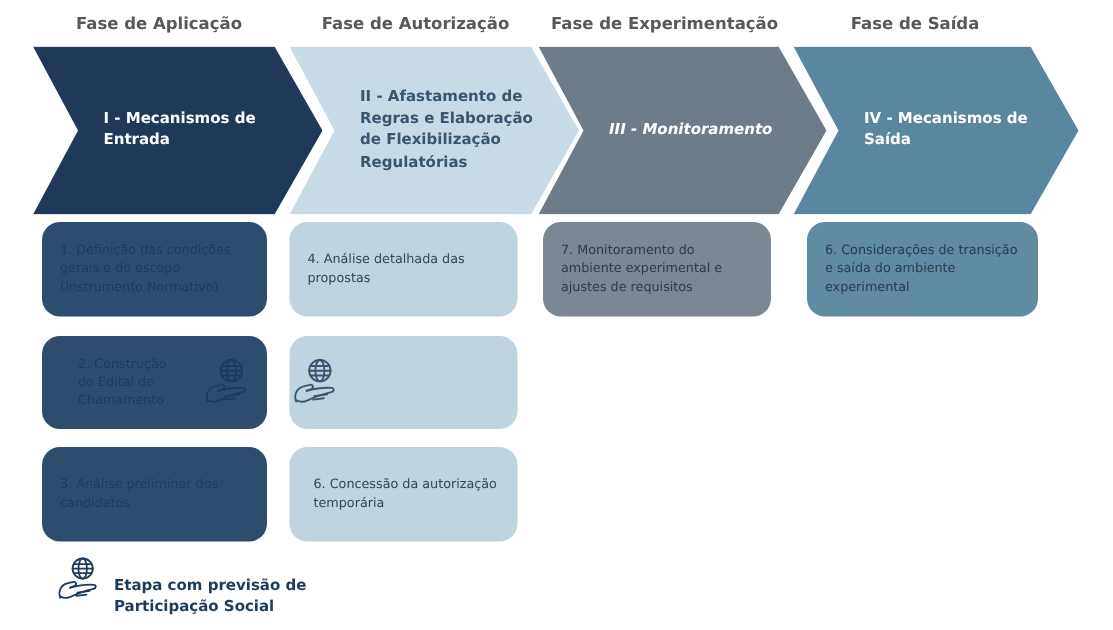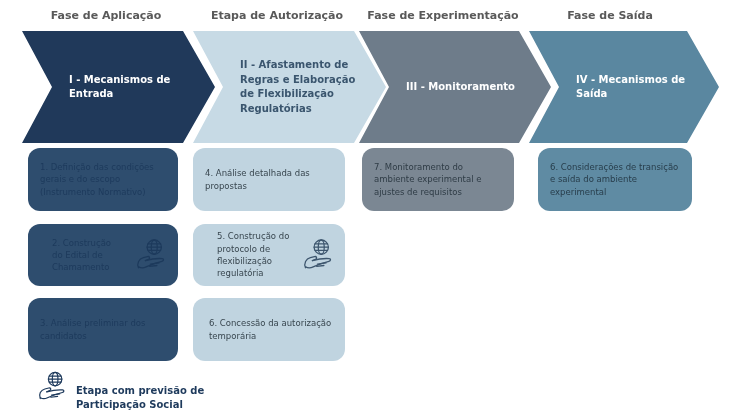--- a/index.html
+++ b/index.html
@@ -15,21 +15,21 @@
   .pl4{left:529px;width:162px;}
 
   
   .chevron{position:absolute;top:31px;height:112px;display:flex;align-items:center;
     box-sizing:border-box;padding:6px 20px 6px 47px;font-size:10px;font-weight:bold;
     line-height:1.45;clip-path:polygon(0 0,calc(100% - 32px) 0,100% 50%,calc(100% - 32px) 100%,0 100%,30px 50%);}
   .cv1{left:22px;width:193px;background:#20395a;color:#ffffff;}
   .cv2{left:193px;width:193px;background:#c7dae5;color:#3a556e;}
   .cv3{left:359px;width:192px;background:#6e7c8a;color:#ffffff;}
   .cv4{left:529px;width:190px;background:#5a87a0;color:#ffffff;}
-  .cv3 .chev-title{white-space:nowrap;}
+  .cv3 .chev-title{white-space:nowrap;font-style:italic;}
 
   
   .step{position:absolute;border-radius:12px;box-sizing:border-box;display:flex;
     align-items:center;font-size:8.5px;line-height:1.45;}
   .step .txt{padding:8px 10px 8px 12px;flex:1;}
   .step .txt.indent{padding-left:24px;}
   .step .txt.indent2{padding-left:16px;}
   .col1{left:28px;width:150px;background:#2e4d6e;color:#1d3a5c;}
   .col2{left:193px;width:152px;background:#c0d4e0;color:#38464f;align-items:center;}
   .col3{left:362px;width:152px;background:#7b8793;color:#2f3c46;}
@@ -66,21 +66,21 @@
           <line x1="18.8" y1="17.8" x2="35.2" y2="17.8"></line>
           <path d="M6 41 c-2.5-6 .5-12 6.5-13.5 l5.5-1.4 c2.8-.7 4 2.6 1.4 3.7 l-4.2 1.7"></path>
           <path d="M15.2 31.5 c7.5-2.1 15.5-3.2 22.3-2.7 c2.6 .2 2.3 3.1-.3 3.7 c-7.3 1.7-14.6 4.1-21 7.3 c-3.4 1.7-7.4 1.5-10 0"></path>
           <path d="M22 36.2 l11.5-1.7 M21 39.2 l9.5-1.2"></path>
         </g>
       </symbol>
     </defs>
   </svg>
 
   <div class="phase-label pl1">Fase de Aplicação</div>
-  <div class="phase-label pl2">Etapa de Autorização</div>
+  <div class="phase-label pl2">Fase de Autorização</div>
   <div class="phase-label pl4">Fase de Saída</div>
   <div class="phase-label pl3">Fase de Experimentação</div>
 
   <div class="chevron cv2">
     <div class="chev-title">II - Afastamento de Regras e Elaboração de Flexibilização Regulatórias</div>
   </div>
   <div class="chevron cv1">
     <div class="chev-title">I - Mecanismos de Entrada</div>
   </div>
   <div class="chevron cv3">
@@ -102,21 +102,20 @@
     </span>
   </div>
   <div class="step col1 row3">
     <div class="txt">3. Análise preliminar dos candidatos</div>
   </div>
 
   <div class="step col2 row1">
     <div class="txt">4. Análise detalhada das propostas</div>
   </div>
   <div class="step col2 row2">
-    <div class="txt indent">5. Construção do protocolo de flexibilização regulatória</div>
     <span class="step-icon">
       <svg class="glyph">
           <use href="#hand-globe"></use>
         </svg>
     </span>
   </div>
   <div class="step col2 row3">
     <div class="txt indent2">6. Concessão da autorização temporária</div>
   </div>
 

